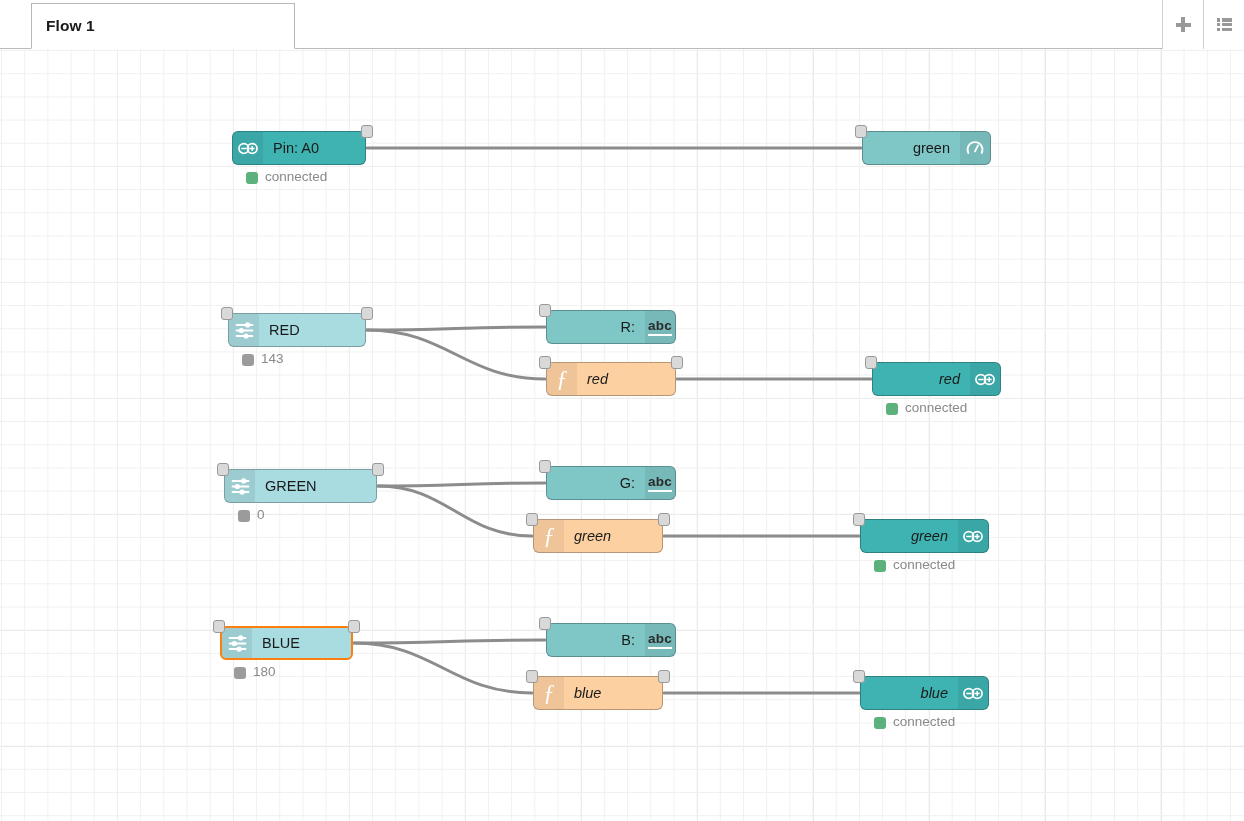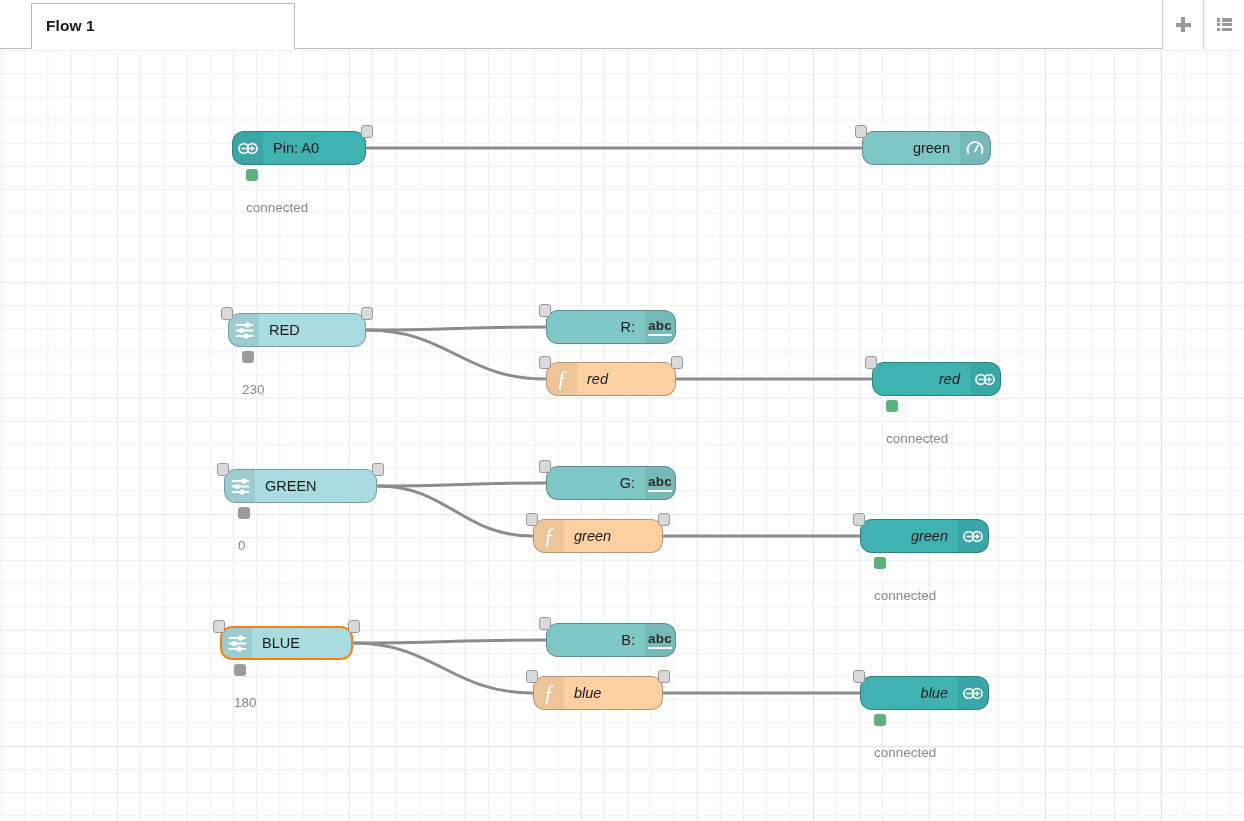--- a/index.html
+++ b/index.html
@@ -68,21 +68,21 @@
     background-position: 1px 1px, 1px 1px, 1px 1px, 1px 1px;
     overflow: hidden;
   }
   .wires { position: absolute; left: 0; top: 0; width: 1244px; height: 772px;
            pointer-events: none; }
 
   
   .node {
     position: absolute;
     height: 34px;
-    border-radius: 12px;
+    border-radius: 6px;
     border: 1px solid rgba(0,0,0,0.28);
     display: flex; align-items: stretch;
     overflow: hidden;
   }
   .node.selected {
     border: 2px solid #ff7f0e;
     box-shadow: 0 0 0 0px #ff7f0e;
   }
   .node .icon-box {
     width: 30px; flex: 0 0 30px;
@@ -118,23 +118,22 @@
     border-radius: 3px;
     z-index: 5;
   }
   .port.in  { left: -7px; }
   .port.out { right: -7px; }
   .node-wrap { position: absolute; }
 
   
   .status {
     position: absolute; left: 14px; top: 38px;
-    display: flex; align-items: flex-start; gap: 19px;
+    display: flex; align-items: flex-end; gap: 7px;
     white-space: nowrap;
-    flex-direction: column;
   }
   .status .dot {
     width: 12px; height: 12px; border-radius: 3px;
     background: #9b9b9b;
   }
   .status .dot.green { background: #5CB17C; }
   .status .txt { font-size: 13.5px; color: #898989; }
 
   
   .ard-logo { width: 22px; height: 13px; }
@@ -236,21 +235,21 @@
                 <circle cx="8" cy="12" r="3.3" fill="#fff"></circle>
                 <circle cx="14" cy="19" r="3.3" fill="#fff"></circle>
               </svg>
             </div>
             <div class="label">RED</div>
           </div>
           <div class="port in"></div>
           <div class="port out"></div>
           <div class="status">
             <span class="dot "></span>
-            <span class="txt">230</span>
+            <span class="txt">143</span>
           </div>
         </div>
         <div class="node-wrap" style="left: 546px; top: 261px; width: 130px;">
           <div class="node n-debug" style="width: 130px;">
             <div class="label right">R:</div>
             <div class="icon-box">
               <span class="abc-ico">abc</span>
             </div>
           </div>
           <div class="port in"></div>

